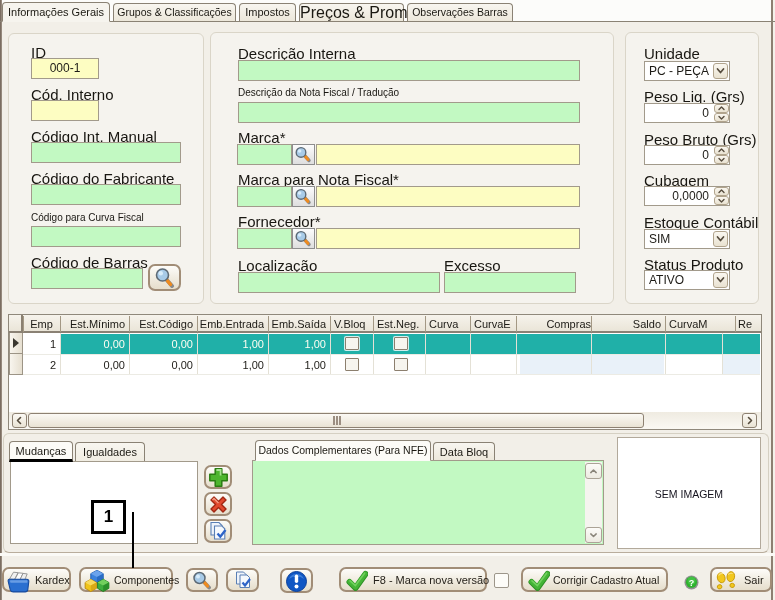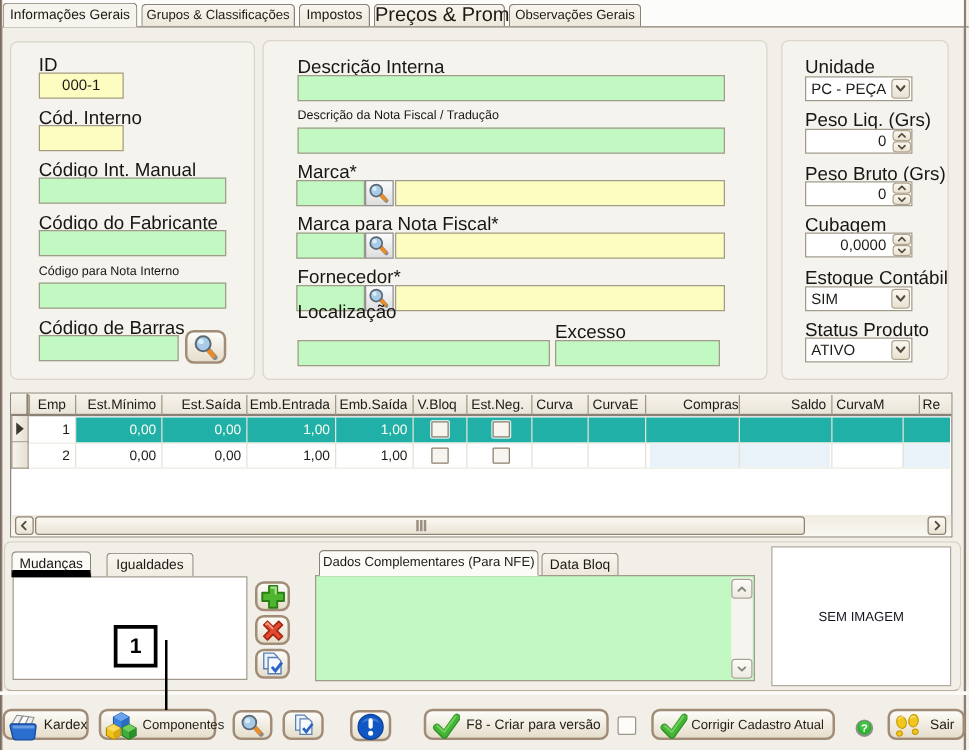--- a/index.html
+++ b/index.html
@@ -28,32 +28,32 @@
 <div class="abs" style="left:0;top:0;width:2px;height:600px;background:linear-gradient(90deg,#6e6054,#a2968a)"></div>
 <div class="abs" style="left:771px;top:0;width:2px;height:600px;background:#8d7f71"></div>
 <div class="abs" style="left:773px;top:0;width:2px;height:600px;background:#f4f1ea"></div>
 
 <div class="abs" style="left:2px;top:0;width:769px;height:21px;background:#fcfcfa"></div>
 <div class="abs" style="left:0;top:21px;width:775px;height:1px;background:#8a8274;z-index:1"></div>
 <div class="tab act" style="left:2px;top:2px;width:108px;height:20px;line-height:18px;background:#f6f4ee;border-bottom:1px solid #f6f4ee;z-index:6">Informações Gerais</div>
 <div class="tab" style="left:113px;top:3px;width:123px;height:18px;line-height:17px;font-size:10.5px">Grupos &amp; Classificações</div>
 <div class="tab" style="left:239px;top:3px;width:57px;height:18px;line-height:17px">Impostos</div>
 <div class="tab" style="left:299px;top:3px;width:105px;height:18px;line-height:17px;font-size:16px">Preços &amp; Promoções</div>
-<div class="tab" style="left:407px;top:3px;width:106px;height:18px;line-height:17px;font-size:10.5px">Observações Gerais</div>
+<div class="tab" style="left:407px;top:3px;width:106px;height:18px;line-height:17px;font-size:10.5px">Observações Barras</div>
 
 <div class="panel" style="left:8px;top:33px;width:196px;height:271px"></div>
 <div class="lbl" style="left:31px;top:44px">ID</div>
 <div class="inp yel" style="left:31px;top:58px;width:68px;text-align:center;font-size:12px;line-height:19px">000-1</div>
 <div class="lbl" style="left:31px;top:86px">Cód. Interno</div>
 <div class="inp yel" style="left:31px;top:100px;width:68px"></div>
 <div class="lbl" style="left:31px;top:128px">Código Int. Manual</div>
 <div class="inp grn" style="left:31px;top:142px;width:150px"></div>
 <div class="lbl" style="left:31px;top:170px">Código do Fabricante</div>
 <div class="inp grn" style="left:31px;top:184px;width:150px"></div>
-<div class="lbl" style="left:31px;top:212px;font-size:10px">Código para Nota Interno</div>
+<div class="lbl" style="left:31px;top:212px;font-size:10px">Código para Curva Fiscal</div>
 <div class="inp grn" style="left:31px;top:226px;width:150px"></div>
 <div class="lbl" style="left:31px;top:254px">Código de Barras</div>
 <div class="inp grn" style="left:31px;top:268px;width:112px"></div>
 <div class="sbtn" style="left:148px;top:264px;width:33px;height:27px">
  <svg width="22" height="21" viewBox="0 0 22 21" style="margin:1px auto">
   <line x1="12" y1="12" x2="18" y2="19" stroke="#8a8a8a" stroke-width="4" stroke-linecap="round"></line>
   <line x1="12" y1="12" x2="16.5" y2="17.5" stroke="#ef8b1f" stroke-width="3.4" stroke-linecap="round"></line>
   <circle cx="8.5" cy="8" r="6" fill="#a8cbe8" stroke="#5d6a75" stroke-width="1.6"></circle>
   <circle cx="6.8" cy="6.2" r="2.2" fill="#d8ecfa"></circle>
  </svg>
@@ -90,21 +90,21 @@
 <div class="inp grn" style="left:237px;top:228px;width:55px"></div>
 <div class="abs lupebtn" style="left:292px;top:228px;width:23px;height:21px;box-sizing:border-box;border:1px solid #8e8e8e;background:linear-gradient(#fcfcfc,#dedede)">
  <svg width="19" height="17" viewBox="0 0 19 17" style="margin:1px auto">
   <line x1="10" y1="9" x2="15" y2="14.5" stroke="#8a8a8a" stroke-width="3.4" stroke-linecap="round"></line>
   <line x1="10" y1="9" x2="14" y2="13.5" stroke="#ef8b1f" stroke-width="2.8" stroke-linecap="round"></line>
   <circle cx="7" cy="6.4" r="4.8" fill="#a8cbe8" stroke="#5d6a75" stroke-width="1.4"></circle>
   <circle cx="5.6" cy="5" r="1.8" fill="#d8ecfa"></circle>
  </svg>
 </div>
 <div class="inp yel" style="left:316px;top:228px;width:264px"></div>
-<div class="lbl" style="left:238px;top:241px">Localização</div>
+<div class="lbl" style="left:238px;top:257px">Localização</div>
 <div class="inp grn" style="left:238px;top:272px;width:202px"></div>
 <div class="lbl" style="left:444px;top:257px">Excesso</div>
 <div class="inp grn" style="left:444px;top:272px;width:132px"></div>
 
 <div class="panel" style="left:625px;top:32px;width:134px;height:272px"></div>
 <div class="lbl" style="left:644px;top:45px">Unidade</div>
 <div class="ddbox" style="left:644px;top:61px;width:86px;font-size:12px;line-height:18px;padding-left:4px">PC - PEÇA</div>
 <div class="ddbtn" style="left:713px;top:63px;width:15px;height:16px">
     <svg width="13" height="14" viewBox="0 0 13 14" style="margin:0 auto">
       <polyline points="3.5,5 6.5,8.5 9.5,5" fill="none" stroke="#564c3e" stroke-width="1.7" stroke-linecap="round" stroke-linejoin="round"></polyline>
@@ -160,21 +160,21 @@
       <polyline points="3.5,5 6.5,8.5 9.5,5" fill="none" stroke="#564c3e" stroke-width="1.7" stroke-linecap="round" stroke-linejoin="round"></polyline>
     </svg>
   </div>
 
 <div class="abs" style="left:8px;top:314px;width:754px;height:116px;box-sizing:border-box;border:1px solid #8f887b;background:#fff"></div>
 
 <div class="abs" style="left:9px;top:315px;width:752px;height:18px;background:linear-gradient(#f6f3ec,#eae5d8);border-bottom:2px solid #8a8174;box-sizing:border-box"></div>
 
 <div class="cell" style="left:23px;top:318px;width:37px;text-align:center">Emp</div>
 <div class="cell" style="left:60px;top:318px;width:65px;text-align:right">Est.Mínimo</div>
-<div class="cell" style="left:129px;top:318px;width:64px;text-align:right">Est.Saída</div>
+<div class="cell" style="left:129px;top:318px;width:64px;text-align:right">Est.Código</div>
 <div class="cell" style="left:197px;top:318px;width:67px;text-align:right">Emb.Entrada</div>
 <div class="cell" style="left:268px;top:318px;width:58px;text-align:right">Emb.Saída</div>
 <div class="cell" style="left:334px;top:318px;width:40px">V.Bloq</div>
 <div class="cell" style="left:377px;top:318px;width:48px">Est.Neg.</div>
 <div class="cell" style="left:429px;top:318px;width:42px">Curva</div>
 <div class="cell" style="left:474px;top:318px;width:44px">CurvaE</div>
 <div class="cell" style="left:520px;top:318px;width:71px;text-align:right">Compras</div>
 <div class="cell" style="left:595px;top:318px;width:66px;text-align:right">Saldo</div>
 <div class="cell" style="left:669px;top:318px;width:44px">CurvaM</div>
 <div class="cell" style="left:738px;top:318px;width:22px">Re</div>
@@ -246,22 +246,22 @@
       <polyline points="5.5,3.5 8.5,6.5 5.5,9.5" fill="none" stroke="#564c3e" stroke-width="1.6" stroke-linecap="round" stroke-linejoin="round"></polyline>
     </svg>
   </div>
 <div class="abs" style="left:28px;top:413px;width:616px;height:15px;box-sizing:border-box;border:1px solid #8d8172;border-radius:3px;background:linear-gradient(#fbf9f4,#e9e3d4)"></div>
 <div class="abs" style="left:333px;top:416px;width:2px;height:9px;background:#9b8e81"></div>
 <div class="abs" style="left:336px;top:416px;width:2px;height:9px;background:#9b8e81"></div>
 <div class="abs" style="left:339px;top:416px;width:2px;height:9px;background:#9b8e81"></div>
 
 <div class="panel" style="left:3px;top:433px;width:766px;height:120px;background:#f2efe8;border-color:#d5d0c3;border-bottom-color:#b9ad9c"></div>
 
-<div class="tab act" style="left:9px;top:441px;width:64px;height:21px;line-height:19px;z-index:3;border-bottom:6px solid #000000">Mudanças</div>
-<div class="tab" style="left:85px;top:442px;width:70px;height:30px;line-height:18px">Igualdades</div>
+<div class="tab act" style="left:9px;top:441px;width:64px;height:21px;line-height:19px;z-index:3;border-bottom:3px solid #000000">Mudanças</div>
+<div class="tab" style="left:75px;top:442px;width:70px;height:30px;line-height:18px">Igualdades</div>
 <div class="abs" style="left:10px;top:461px;width:188px;height:83px;box-sizing:border-box;border:1px solid #a29a8b;background:#fff;z-index:2"></div>
 
 <div class="abs" style="left:91px;top:500px;width:35px;height:34px;box-sizing:border-box;border:3px solid #000;background:#fff;z-index:40;text-align:center;font-weight:bold;font-size:17px;line-height:28px;color:#000">1</div>
 <div class="abs" style="left:132px;top:512px;width:2px;height:56px;background:#000;z-index:40"></div>
 
 <div class="sbtn" style="left:204px;top:465px;width:28px;height:24px">
  <svg width="21" height="21" viewBox="0 0 21 21" style="margin:0 auto">
   <path d="M7.2 1.8h6.6v5.4h5.4v6.6h-5.4v5.4H7.2v-5.4H1.8V7.2h5.4z" fill="#4db52e" stroke="#2a7d12" stroke-width="1.5" stroke-linejoin="round"></path>
   <path d="M8.4 3h4.2v5.4" fill="none" stroke="#a6e292" stroke-width="1.8"></path>
  </svg>
@@ -356,21 +356,21 @@
   <circle cx="11.5" cy="16.6" r="2" fill="#fff"></circle>
  </svg>
 </div>
 
 <div class="sbtn" style="left:339px;top:567px;width:148px;height:25px">
  <svg width="23" height="21" viewBox="0 0 23 21" style="position:absolute;left:4px;top:1px">
   <polyline points="4.5,12 10.5,18 20.5,4" fill="none" stroke="#2d8f24" stroke-width="6" stroke-linecap="round" stroke-linejoin="round"></polyline>
   <polyline points="4.5,11.6 10.5,17.4 20.3,3.8" fill="none" stroke="#44b436" stroke-width="4.6" stroke-linecap="round" stroke-linejoin="round"></polyline>
   <polyline points="5,10.8 10.4,15.6 19.6,3.2" fill="none" stroke="#71d05e" stroke-width="1.6" stroke-linecap="round" stroke-linejoin="round"></polyline>
  </svg>
- <span style="position:absolute;left:32px;top:5px">F8 - Criar para versão</span>
+ <span style="position:absolute;left:32px;top:5px">F8 - Marca nova versão</span>
 </div>
 
 <div class="abs" style="left:494px;top:573px;width:15px;height:15px;box-sizing:border-box;border:1px solid #9d968a;border-radius:2px;background:#fdfcf8"></div>
 
 <div class="sbtn" style="left:521px;top:567px;width:147px;height:25px">
  <svg width="23" height="21" viewBox="0 0 23 21" style="position:absolute;left:4px;top:1px">
   <polyline points="4.5,12 10.5,18 20.5,4" fill="none" stroke="#2d8f24" stroke-width="6" stroke-linecap="round" stroke-linejoin="round"></polyline>
   <polyline points="4.5,11.6 10.5,17.4 20.3,3.8" fill="none" stroke="#44b436" stroke-width="4.6" stroke-linecap="round" stroke-linejoin="round"></polyline>
   <polyline points="5,10.8 10.4,15.6 19.6,3.2" fill="none" stroke="#71d05e" stroke-width="1.6" stroke-linecap="round" stroke-linejoin="round"></polyline>
  </svg>

